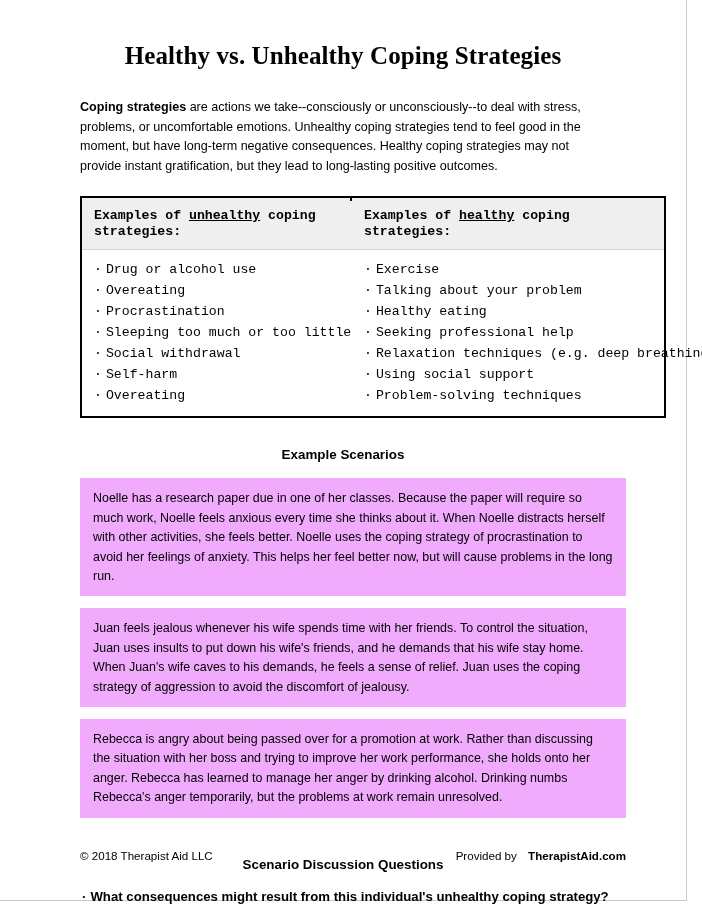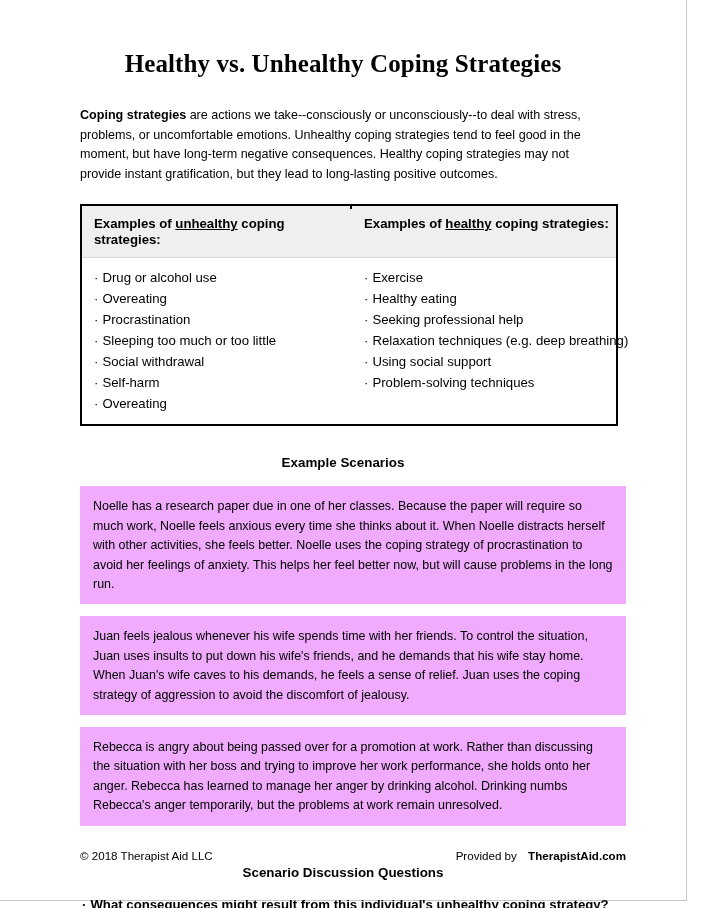--- a/index.html
+++ b/index.html
@@ -42,21 +42,21 @@
     background: #c8c8c8;
   }
 
   #sheet {
     position: absolute;
     left: 0;
     top: 0;
     width: 686px;
     height: 900px;
     box-sizing: border-box;
-    padding: 8px 80px;
+    padding: 0 80px;
   }
 
   
   .title {
     font-family: "Liberation Serif", serif;
     font-weight: bold;
     font-size: 25px;
     line-height: 30px;
     text-align: center;
     letter-spacing: 0.1px;
@@ -75,22 +75,23 @@
     transform-origin: left top;
     width: 556px;
   }
   .intro b { font-weight: bold; }
 
   
   .table-wrap {
     margin-top: 21px;
     border: 2px solid #000000;
     box-sizing: border-box;
-    width: 538px;
+    width: 586px;
     position: relative;
+    font-family: Liberation Mono, monospace;
   }
   .table-head {
     display: flex;
     background: #efefef;
     border-bottom: 1px solid #d4d4d4;
   }
   .table-head .cell {
     font-size: 13.2px;
     font-weight: bold;
     line-height: 16px;
@@ -215,20 +216,21 @@
           <li><span class="bul">·</span><span>Overeating</span></li>
           <li><span class="bul">·</span><span>Procrastination</span></li>
           <li><span class="bul">·</span><span>Sleeping too much or too little</span></li>
           <li><span class="bul">·</span><span>Social withdrawal</span></li>
           <li><span class="bul">·</span><span>Self-harm</span></li>
           <li><span class="bul">·</span><span>Overeating</span></li>
         </ul>
 
         <ul class="col-right">
           <li><span class="bul">·</span><span>Exercise</span></li>
+          <li><span class="bul">·</span><span>Talking about your problem</span></li>
           <li><span class="bul">·</span><span>Healthy eating</span></li>
           <li><span class="bul">·</span><span>Seeking professional help</span></li>
           <li><span class="bul">·</span><span>Relaxation techniques (e.g. deep breathing)</span></li>
           <li><span class="bul">·</span><span>Using social support</span></li>
           <li><span class="bul">·</span><span>Problem-solving techniques</span></li>
         </ul>
 
       </div>
     </div>
 

